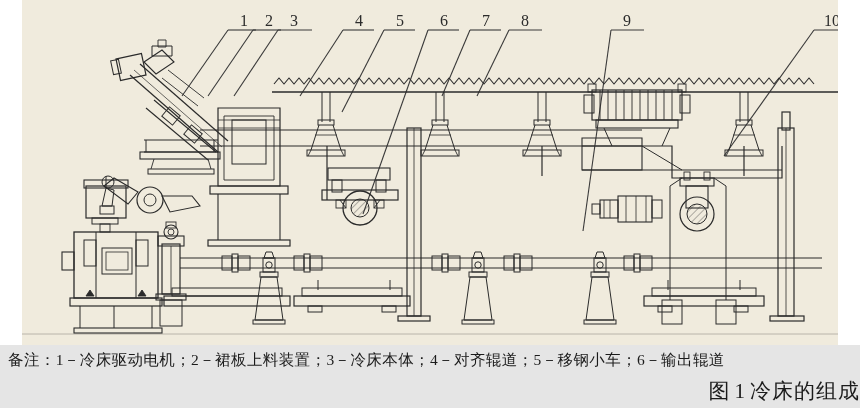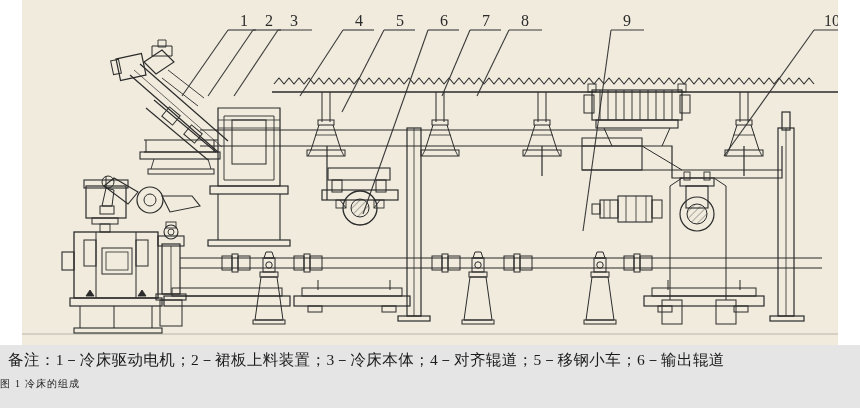--- a/index.html
+++ b/index.html
@@ -9,22 +9,22 @@
 
   
   #figure{position:absolute;left:22px;top:0px;width:816px;height:345px;
           background:#f0ebdd;overflow:hidden;}
   #figure svg{position:absolute;left:0;top:0;}
 
   
   #caption{position:absolute;left:0;top:345px;width:860px;height:77px;background:#e5e5e5;}
   .note{position:absolute;left:8px;top:5px;width:844px;
         font-size:15.5px;color:#1b1b1b;letter-spacing:.4px;white-space:nowrap;}
-  .figtitle{position:absolute;left:0;top:32px;width:860px;text-align:left;
-            font-size:10px;color:#1b1b1b;letter-spacing:1px;}
+  .figtitle{position:absolute;left:0;top:32px;width:860px;text-align:right;
+            font-size:21px;color:#1b1b1b;letter-spacing:1px;}
   .figtitle .num{margin:0 4px;}
 </style>
 </head>
 <body>
 
 <div id="page">
 
   <div id="figure">
     <svg width="816" height="345" viewBox="0 0 816 345">
       <defs>

